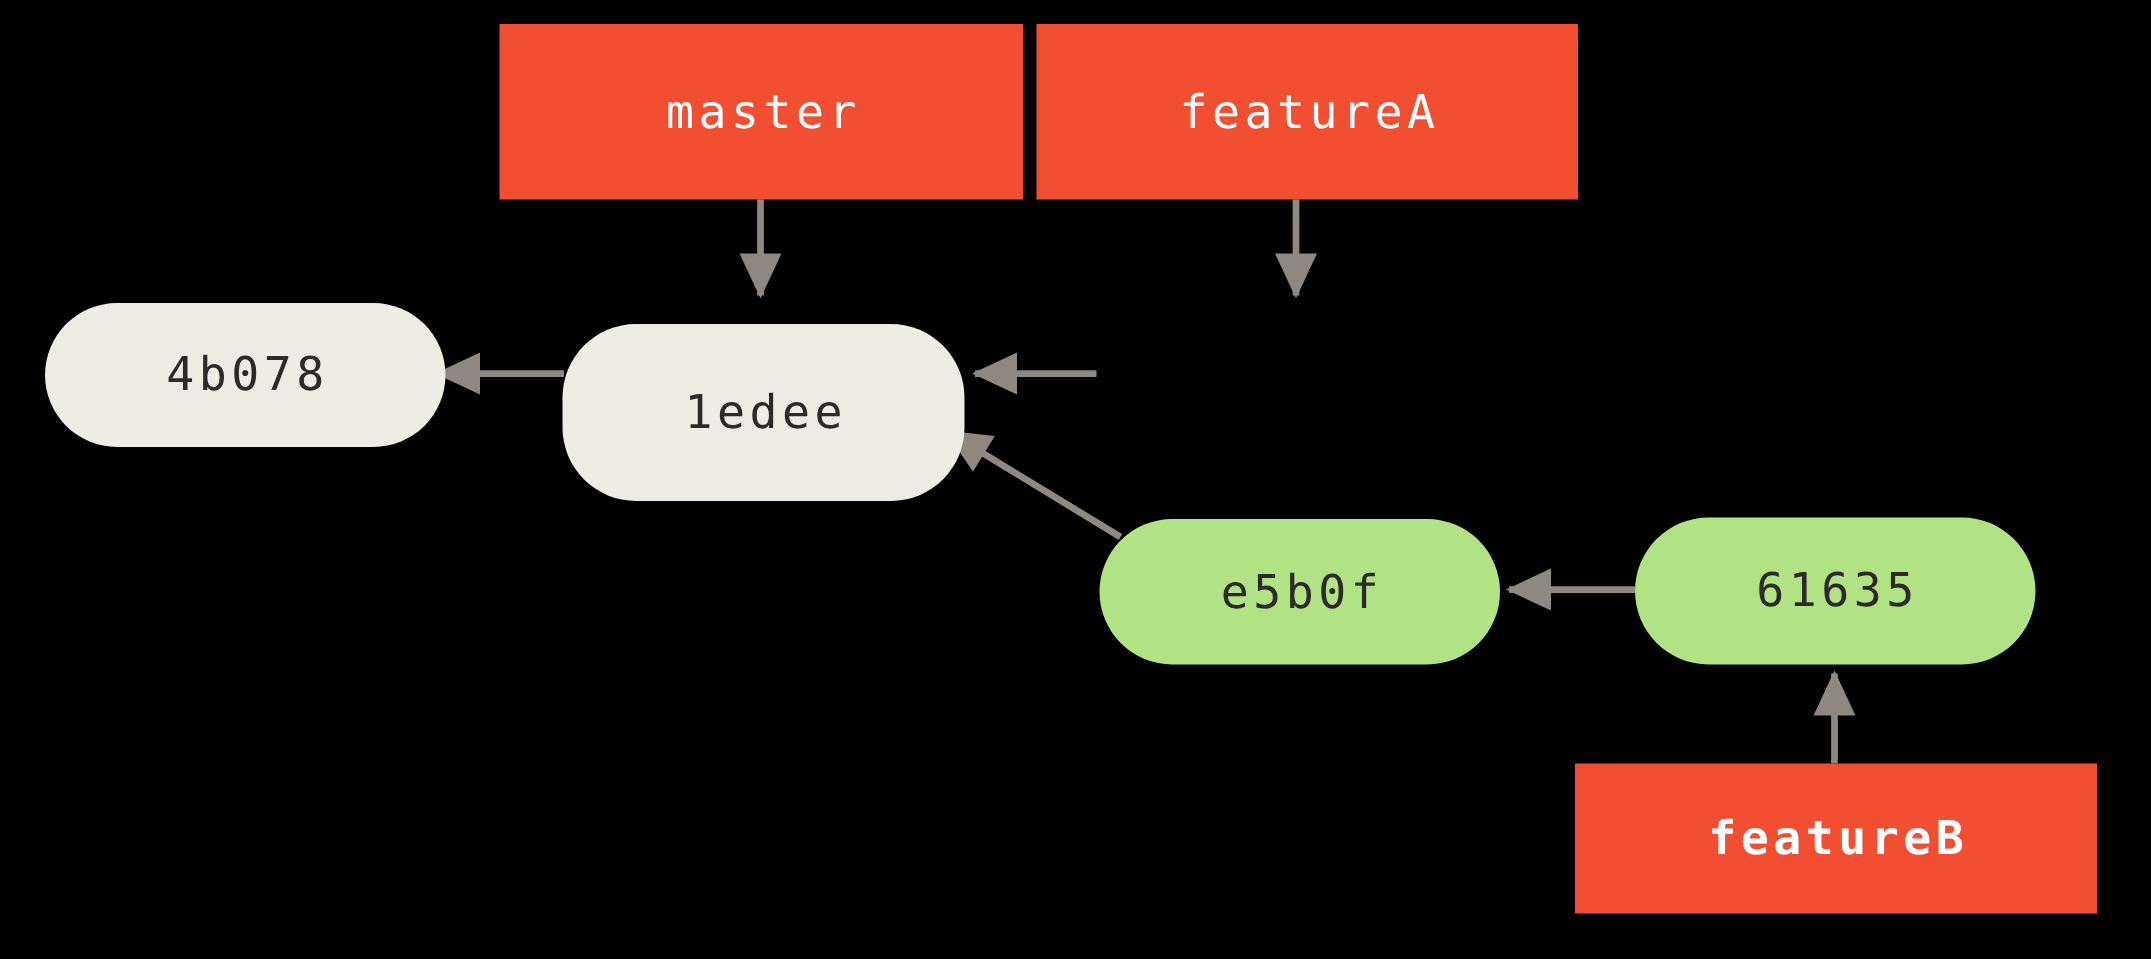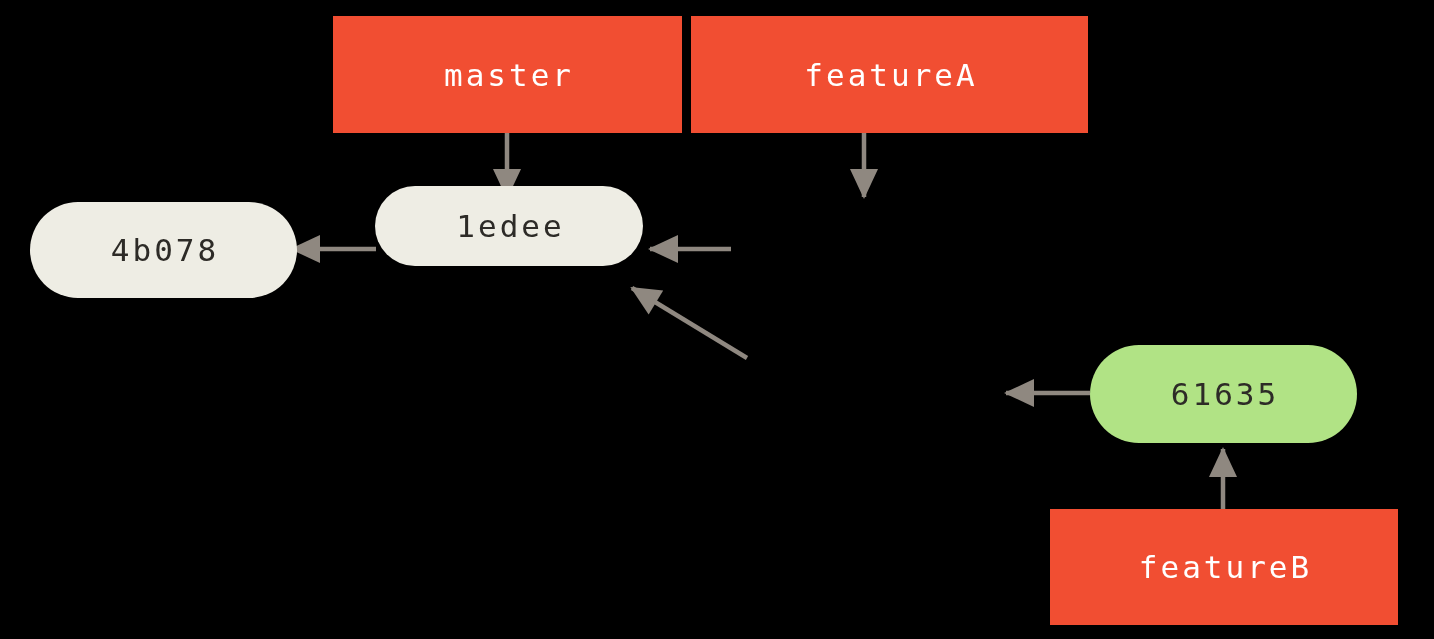--- a/index.html
+++ b/index.html
@@ -67,35 +67,38 @@
     <line x1="376" y1="249" x2="292" y2="249" marker-end="url(#arrowhead)"></line>
     <line x1="747" y1="358" x2="632" y2="288" marker-end="url(#arrowhead)"></line>
     <line x1="1090" y1="393" x2="1006" y2="393" marker-end="url(#arrowhead)"></line>
     <line x1="1223" y1="509" x2="1223" y2="449" marker-end="url(#arrowhead)"></line>
   </svg>
 
   <div class="node branch" style="left:333px;top:16px;width:349px;height:117px;">
     <span>master</span>
   </div>
 
-  <div class="node branch" style="left:691px;top:16px;width:397px;height:117px;">
+  <div class="node branch" style="left:691px;top:16px;width:361px;height:117px;">
     <span>featureA</span>
   </div>
 
-  <div class="node branch" style="left:1050px;top:509px;width:348px;height:116px;">
+  <div class="node branch" style="left:1050px;top:509px;width:348px;height:100px;font-weight:bold;">
     <span>featureB</span>
   </div>
 
   <div class="node commit default" style="left:30px;top:202px;width:267px;height:96px;">
     <span>4b078</span>
   </div>
 
-  <div class="node commit default" style="left:375px;top:186px;width:268px;height:80px;">
+  <div class="node commit default" style="left:375px;top:216px;width:268px;height:118px;">
     <span>1edee</span>
   </div>
 
 
+  <div class="node commit feature" style="left:733px;top:346px;width:267px;height:97px;">
+    <span>e5b0f</span>
+  </div>
 
   <div class="node commit feature" style="left:1090px;top:345px;width:267px;height:98px;">
     <span>61635</span>
   </div>
 
 </div>
 
 </body></html>

